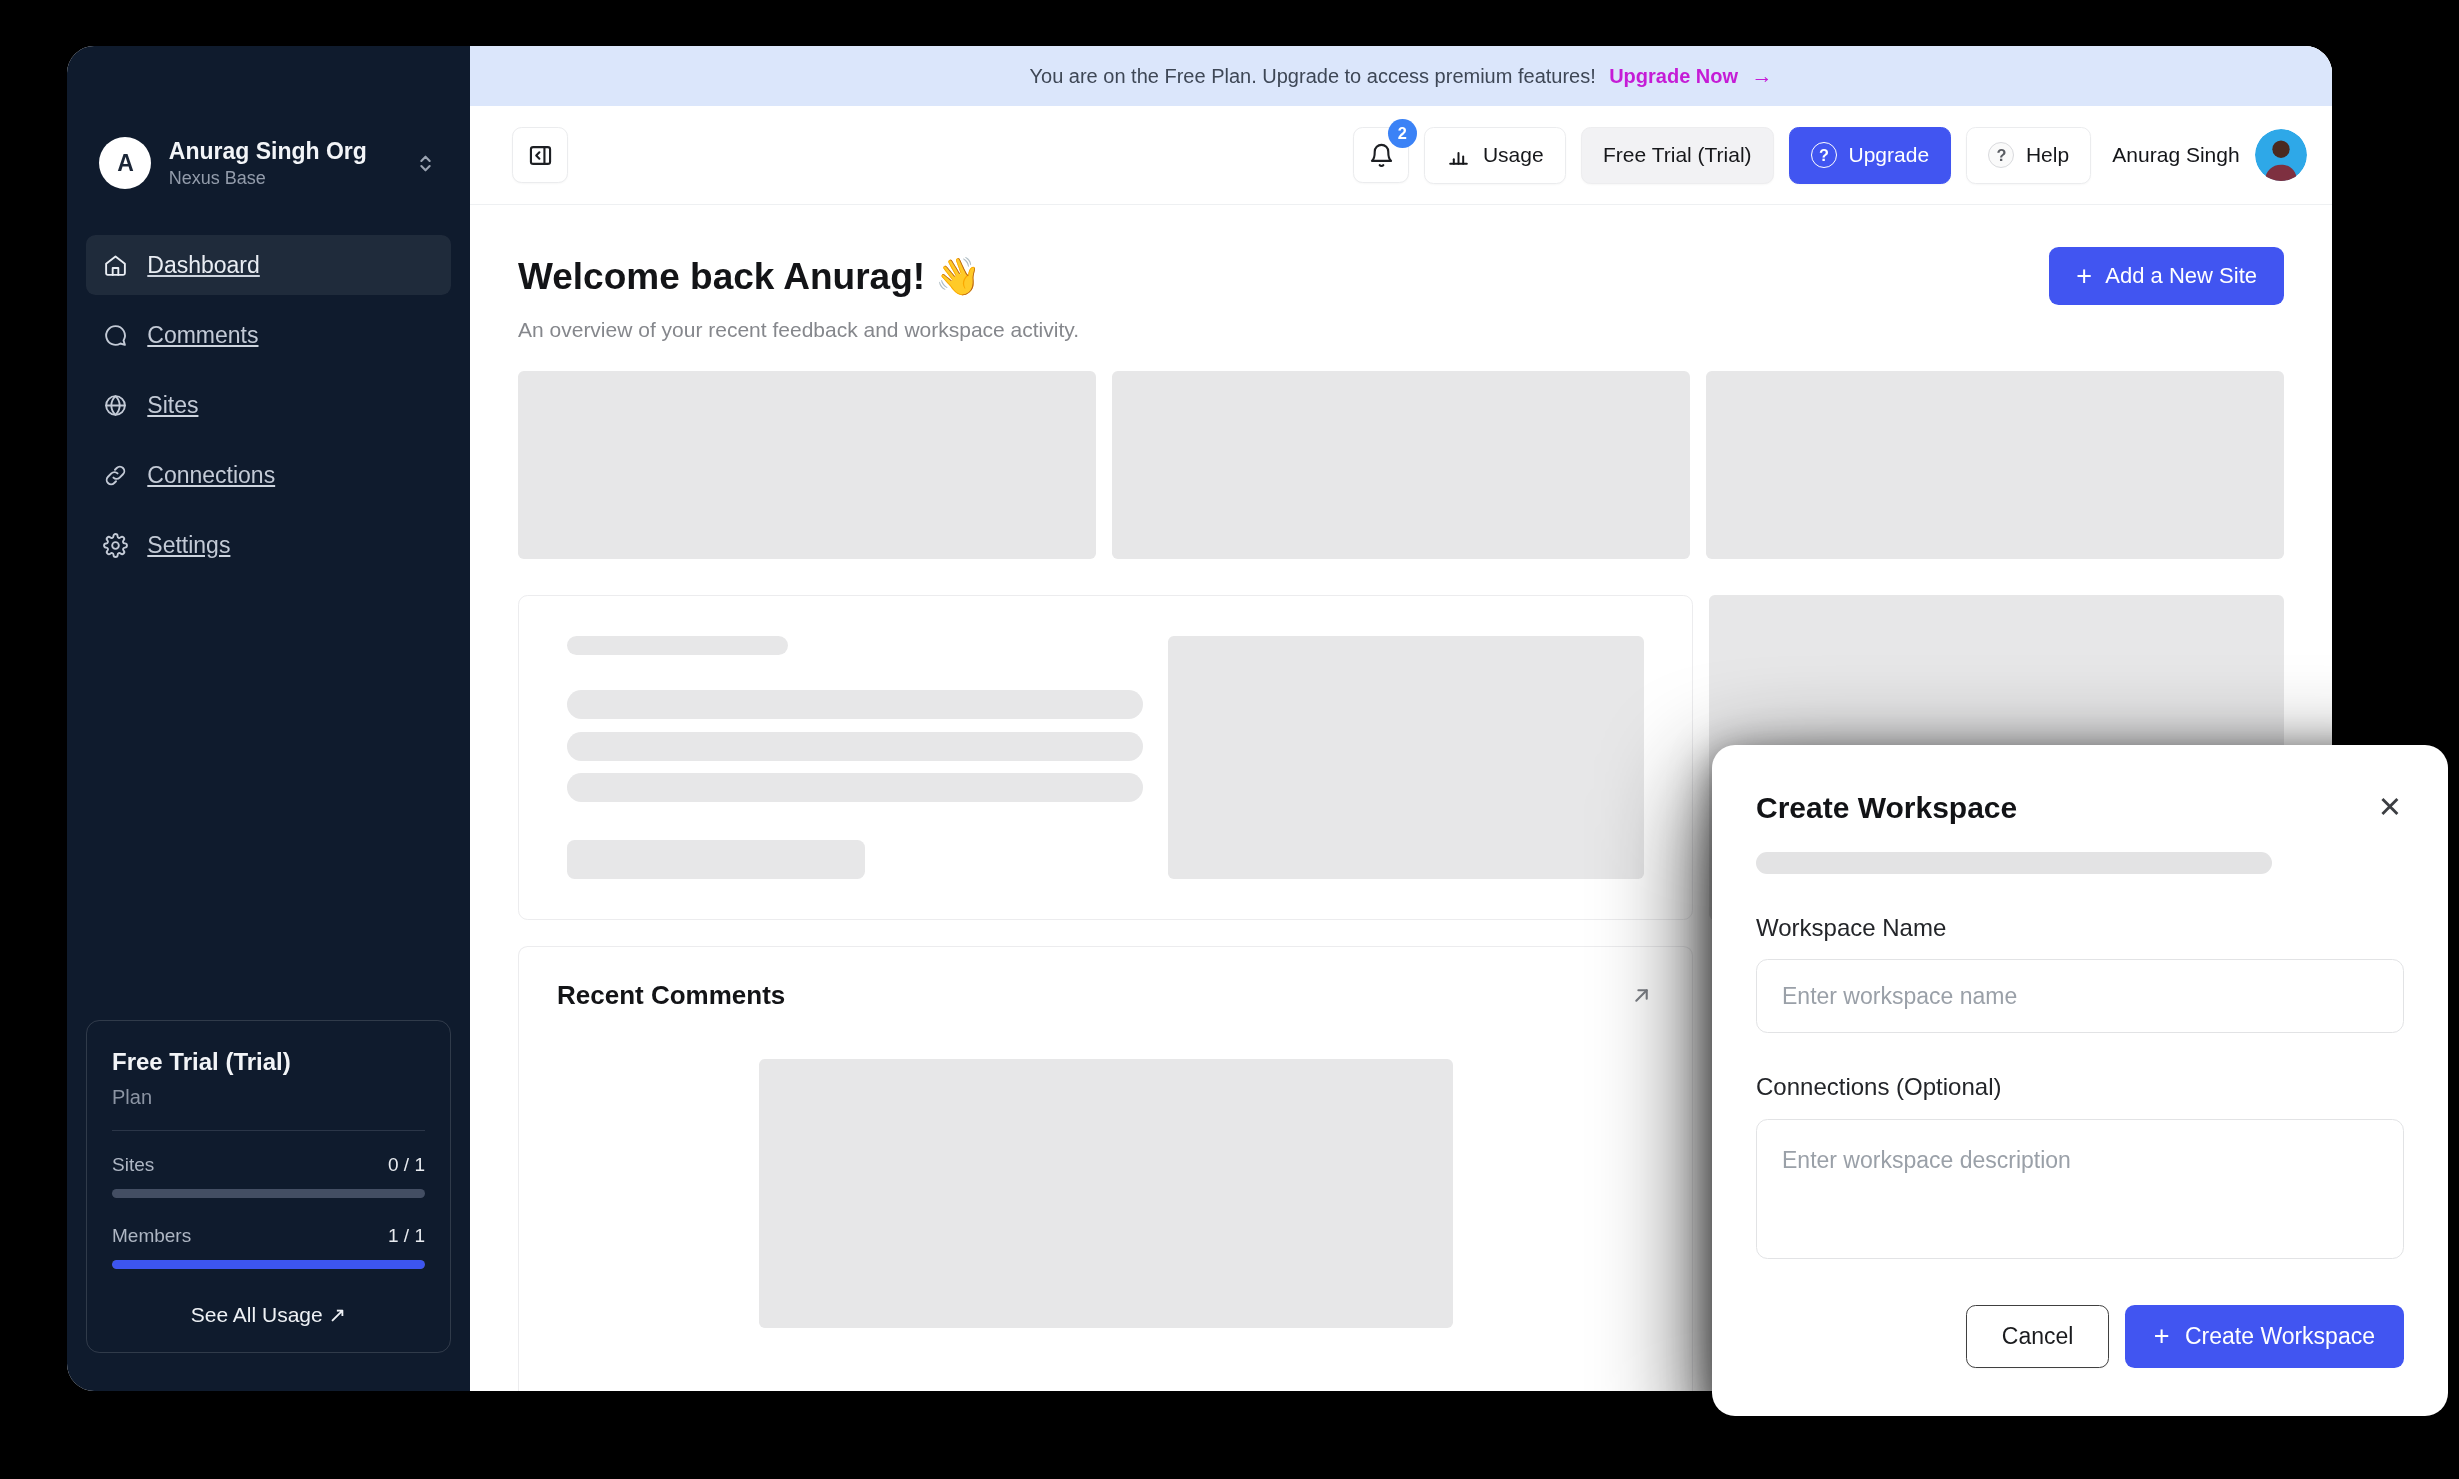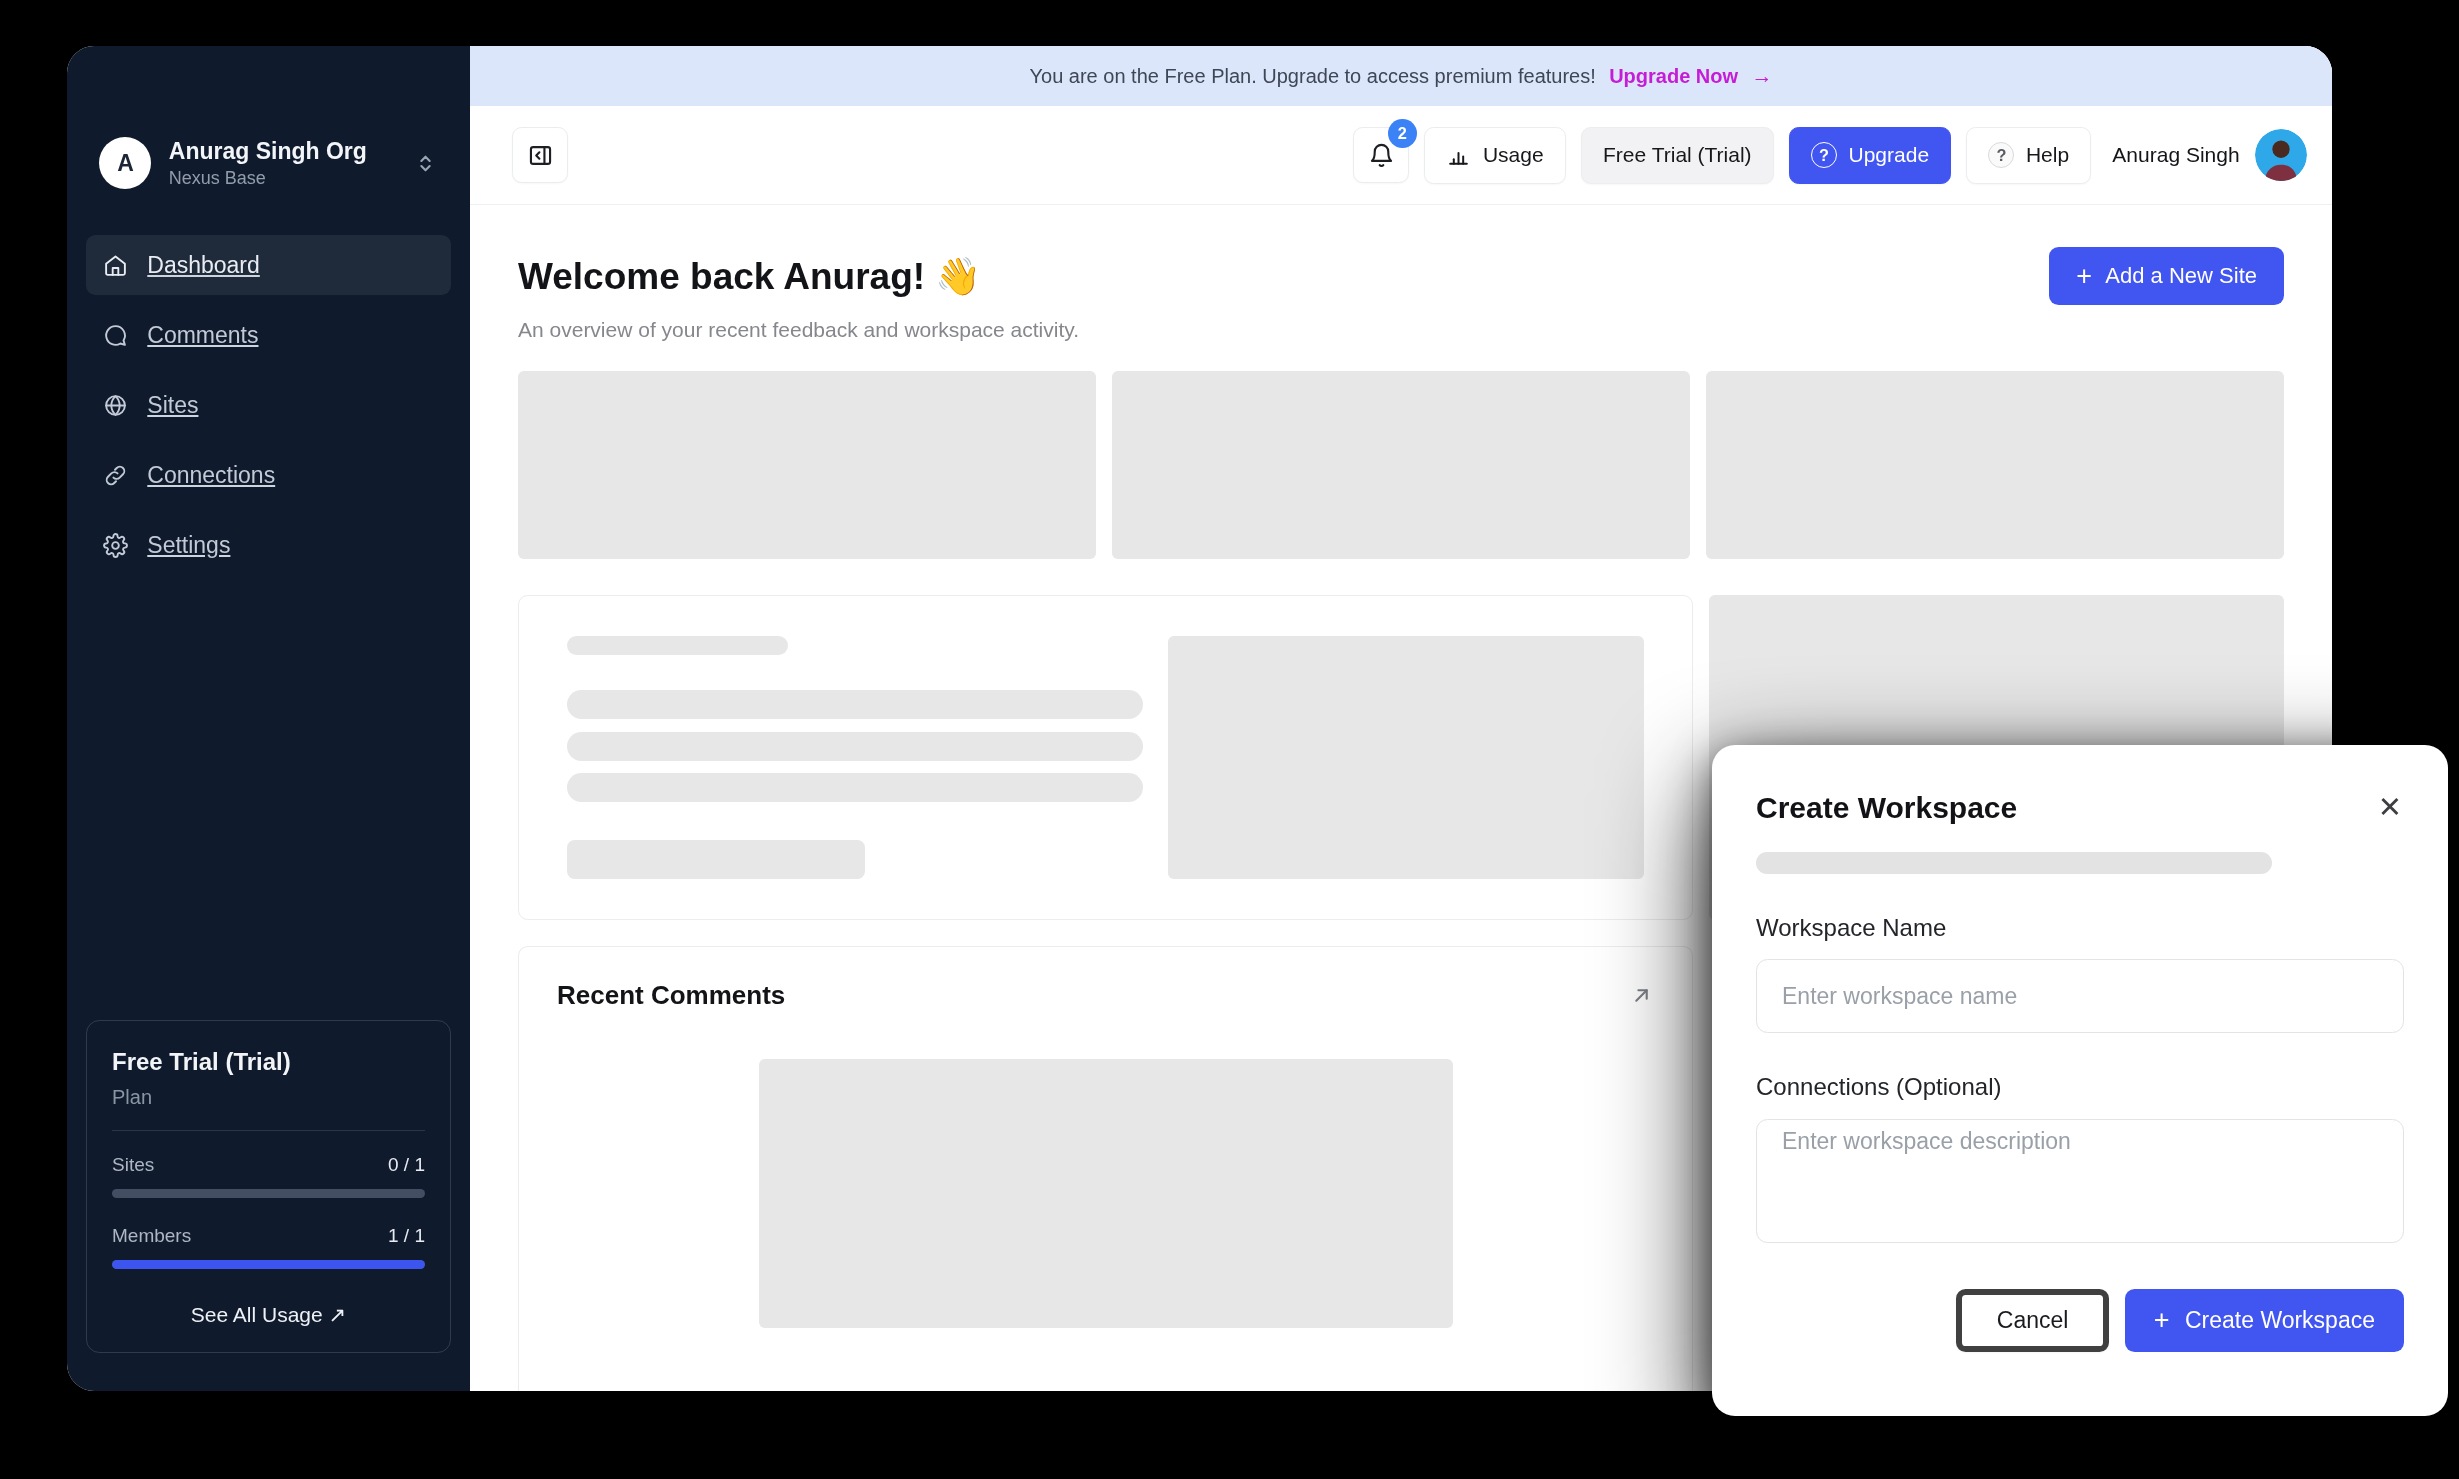--- a/index.html
+++ b/index.html
@@ -97,24 +97,24 @@
 
   
   .modal { position:absolute; left:1712px; top:745px; width:736px; height:671px; background:#fff; border-radius:23px;
            box-shadow:0 38px 106px rgba(0,0,0,.9), 0 9.6px 38px rgba(0,0,0,.5); padding:46px 44px 0 44px; }
   .modal-head { display:flex; align-items:flex-start; }
   .modal-title { font-size:30px; font-weight:700; color:#121316; }
   .modal-close { margin-left:auto; background:none; border:none; font-size:29px; color:#3c3e42; cursor:pointer; line-height:1; padding:1.9px; font-family:inherit; }
   .modal-skel { width:516px; height:22px; border-radius:11.5px; background:#e3e3e4; margin-top:27px; }
   .field-label { display:block; font-size:24px; color:#232529; margin-top:40px; font-weight:400; }
   .text-input { margin-top:17.3px; width:100%; height:74px; border:1px solid #e2e3e5; border-radius:11.5px; font-size:23px; padding:0 25px; color:#222; outline:none; font-family:inherit; }
-  .text-area { margin-top:17.3px; width:100%; height:124px; border:1px solid #e2e3e5; border-radius:11.5px; font-size:23px; padding:8px 25px; color:#222; outline:none; resize:none; font-family:inherit; }
+  .text-area { margin-top:17.3px; width:100%; height:140px; border:1px solid #e2e3e5; border-radius:11.5px; font-size:23px; padding:27px 25px; color:#222; outline:none; resize:none; font-family:inherit; }
   .text-input::placeholder, .text-area::placeholder { color:#9aa0a8; }
   .modal-footer { display:flex; justify-content:flex-end; gap:15.4px; margin-top:42px; }
-  .btn-cancel { height:63px; padding:0 35px; background:#fff; border:6px solid #404040; border-radius:9.6px; font-size:23px; color:#1a1b1e; cursor:pointer; font-family:inherit; box-shadow:0 1px 1.9px rgba(0,0,0,.04); }
+  .btn-cancel { height:63px; padding:0 35px; background:#fff; border:1px solid #404040; border-radius:9.6px; font-size:23px; color:#1a1b1e; cursor:pointer; font-family:inherit; box-shadow:0 1px 1.9px rgba(0,0,0,.04); }
   .btn-create { height:63px; padding:0 29px; background:#4155f1; border:none; border-radius:9.6px; font-size:23px; color:#fff; cursor:pointer; display:flex; align-items:center; gap:15.4px; font-family:inherit; }
 
   svg { display:block; }
 </style>
 </head>
 <body>
 
 <div class="stage">
   <div class="window">
 

